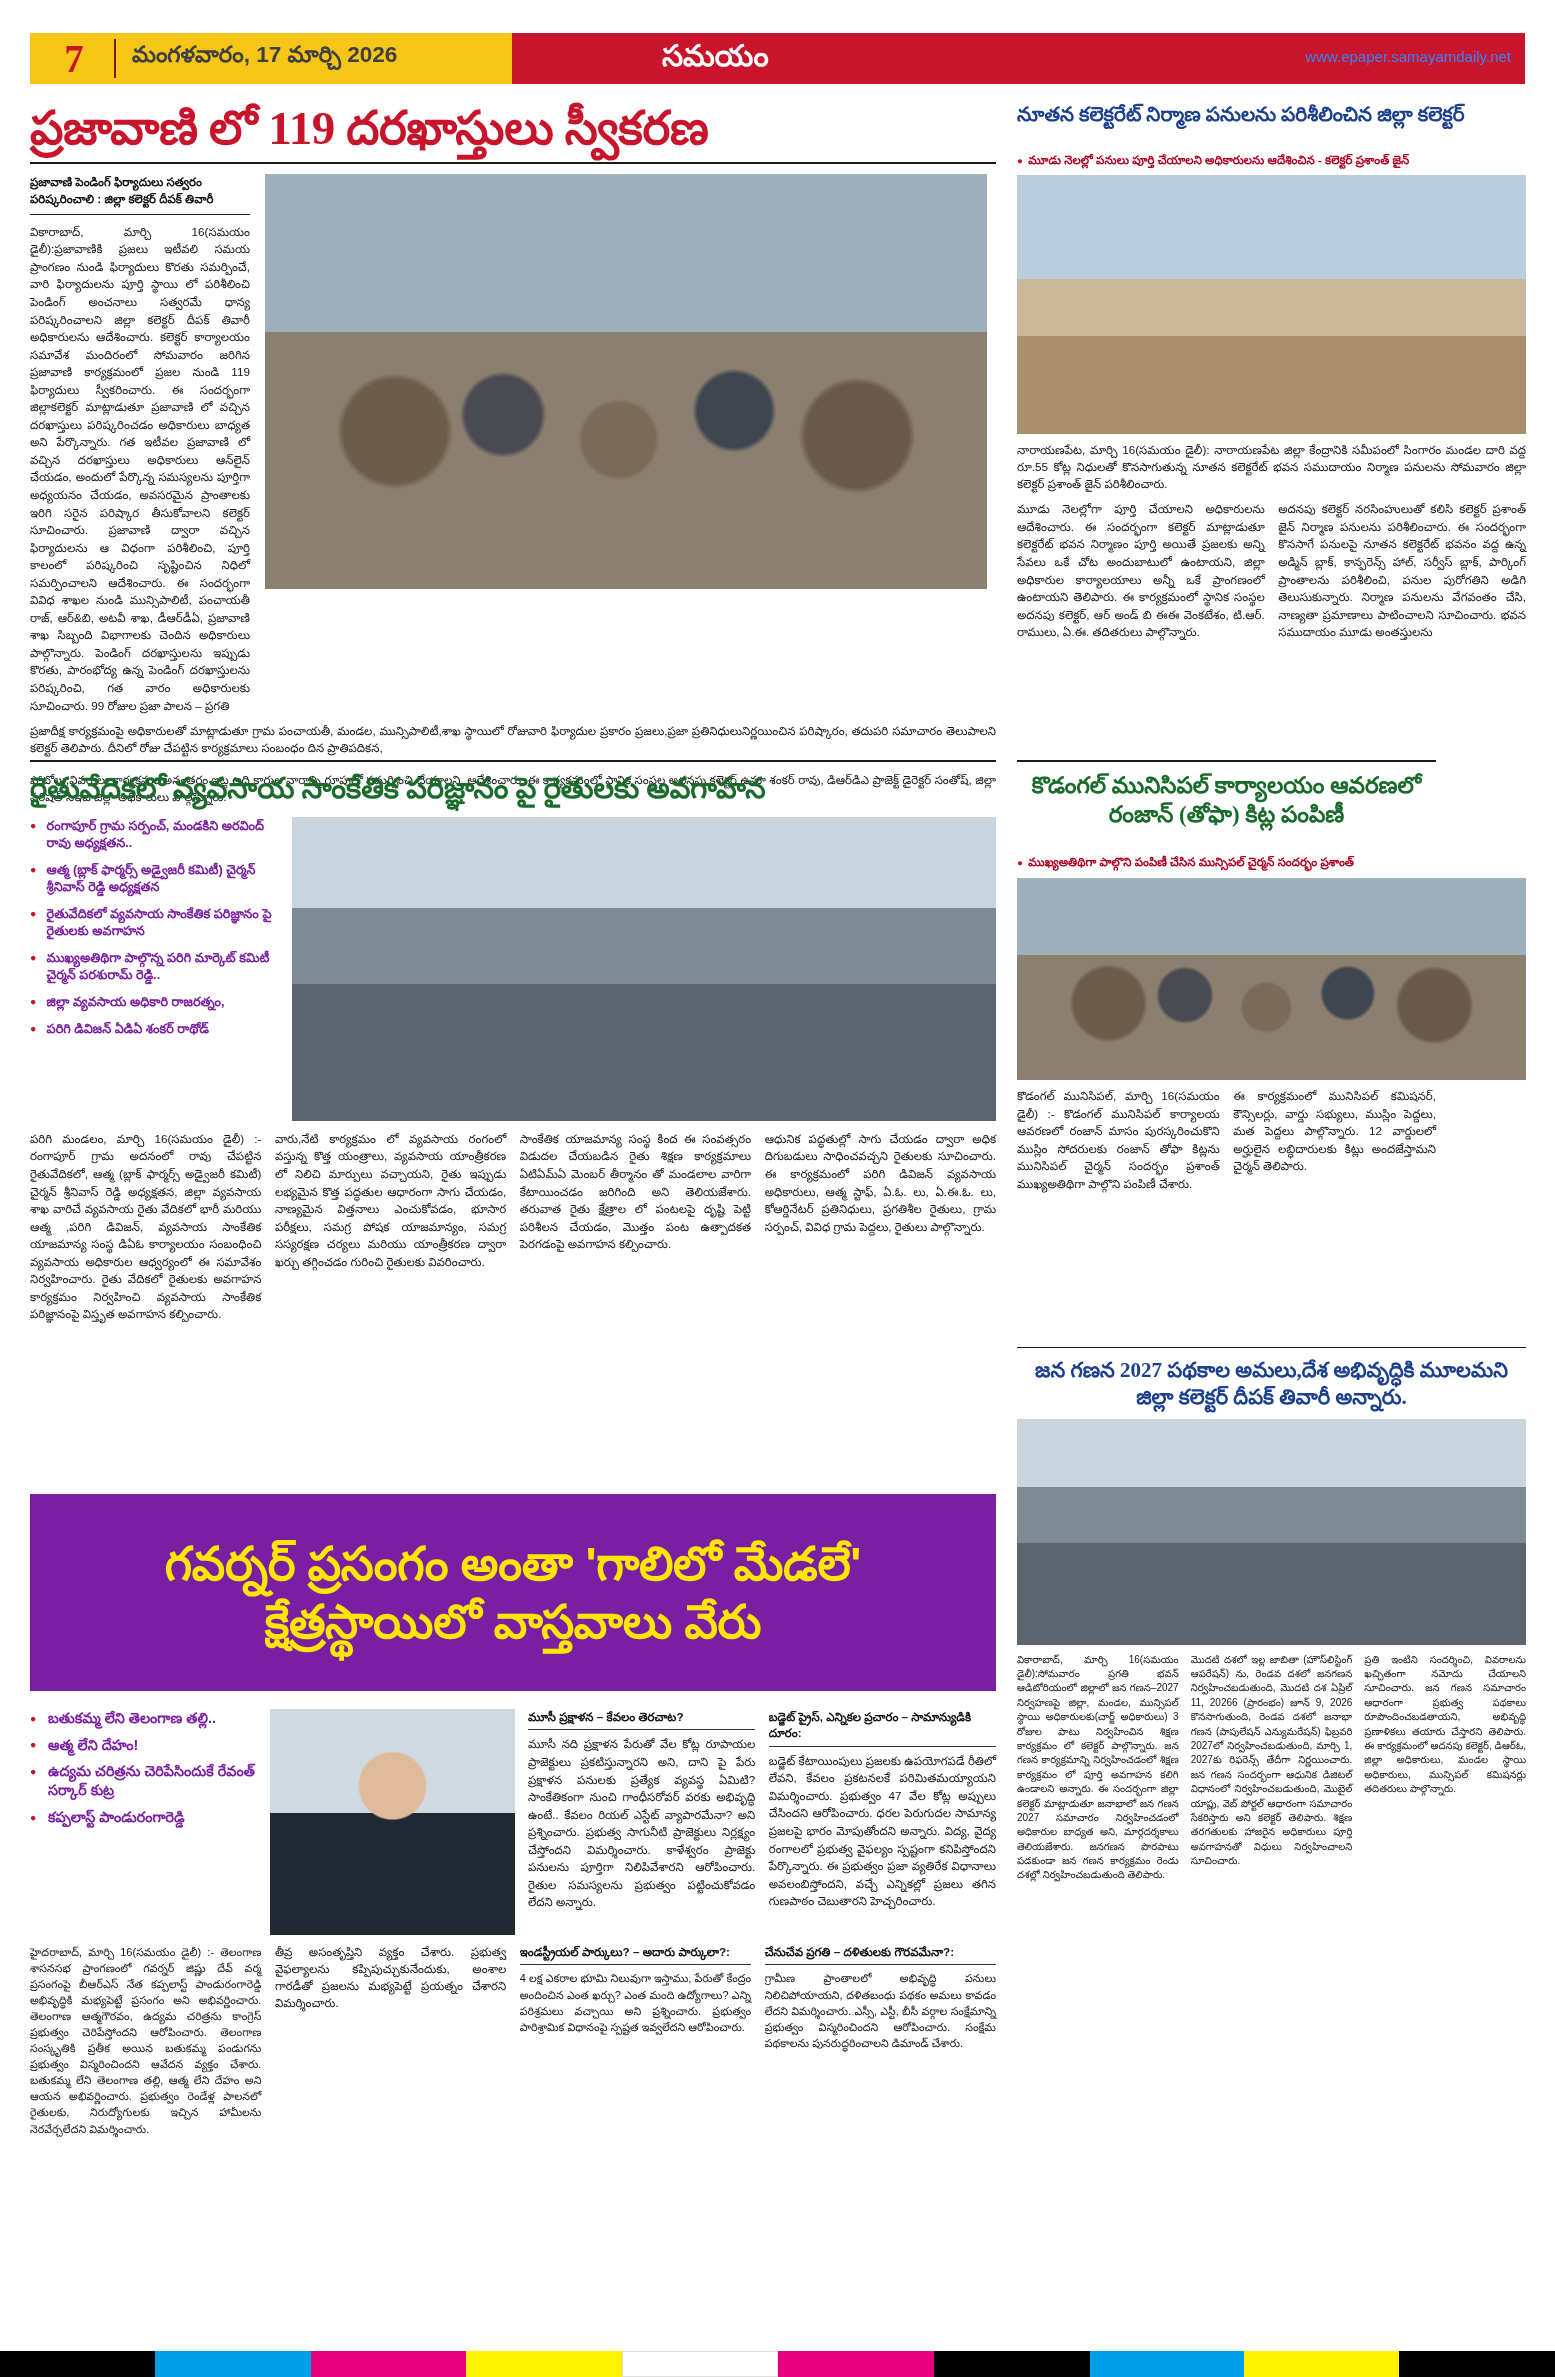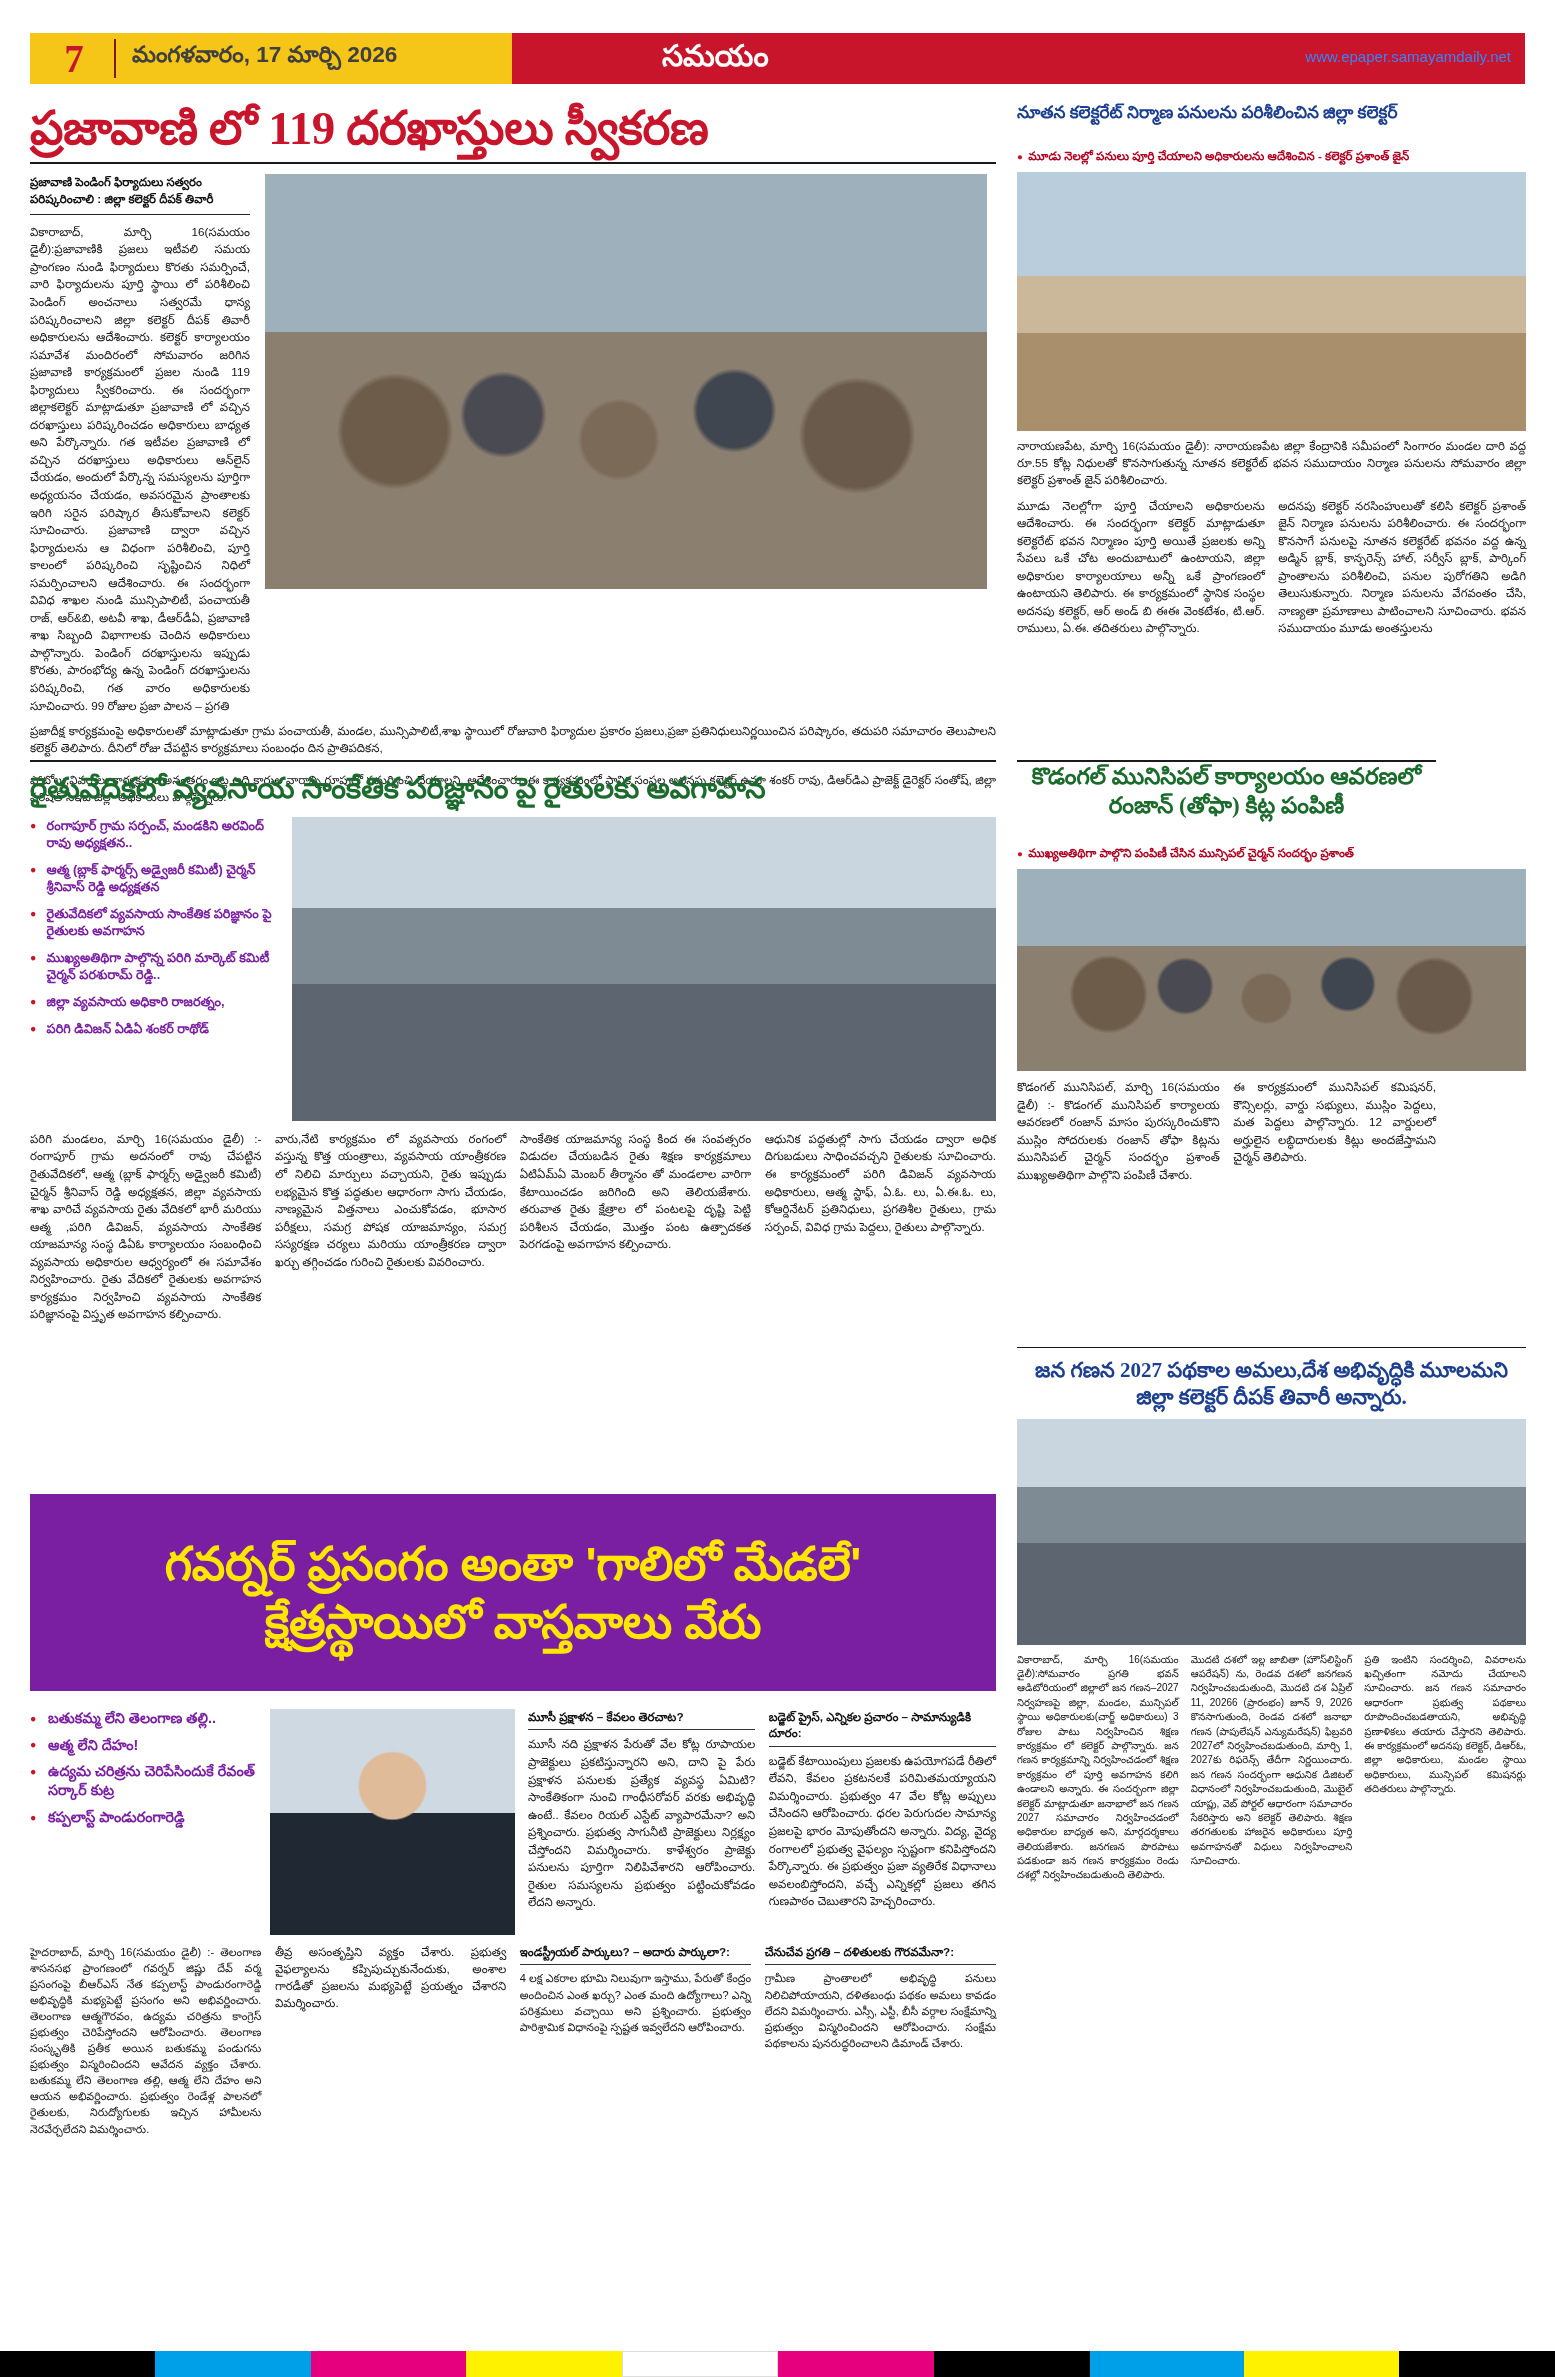--- a/index.html
+++ b/index.html
@@ -177,21 +177,21 @@
   }
   .s1-caps > div { flex: 1; }
 
   
   .story2 {
     position: absolute;
     left: 1017px; top: 102px;
     width: 509px;
   }
   .story2-head {
-    font-size: 17px;
+    font-size: 20px;
     line-height: 1.28;
     color: #1c3f8f;
     font-weight: bold;
     font-family: "Liberation Serif", serif;
   }
   .bullet-line {
     margin-top: 24px;
     font-size: 11.7px;
     color: #b00020;
     font-weight: bold;
@@ -254,20 +254,21 @@
     display: flex; gap: 13.5px;
   }
   .s3-cols > div { flex: 1; }
 
   
   .story4 {
     position: absolute;
     left: 1017px; top: 760px;
     width: 419px;
     border-top: 2.3px solid #1a1a1a;
+    padding-top: 9px;
   }
   .story4-head {
     font-size: 23px;
     line-height: 1.28;
     color: #1a6b2c;
     font-weight: bold;
     font-family: "Liberation Serif", serif;
     text-align: center;
   }
   .story4-photo { margin-top: 7.5px; width: 509px; height: 202px; }

